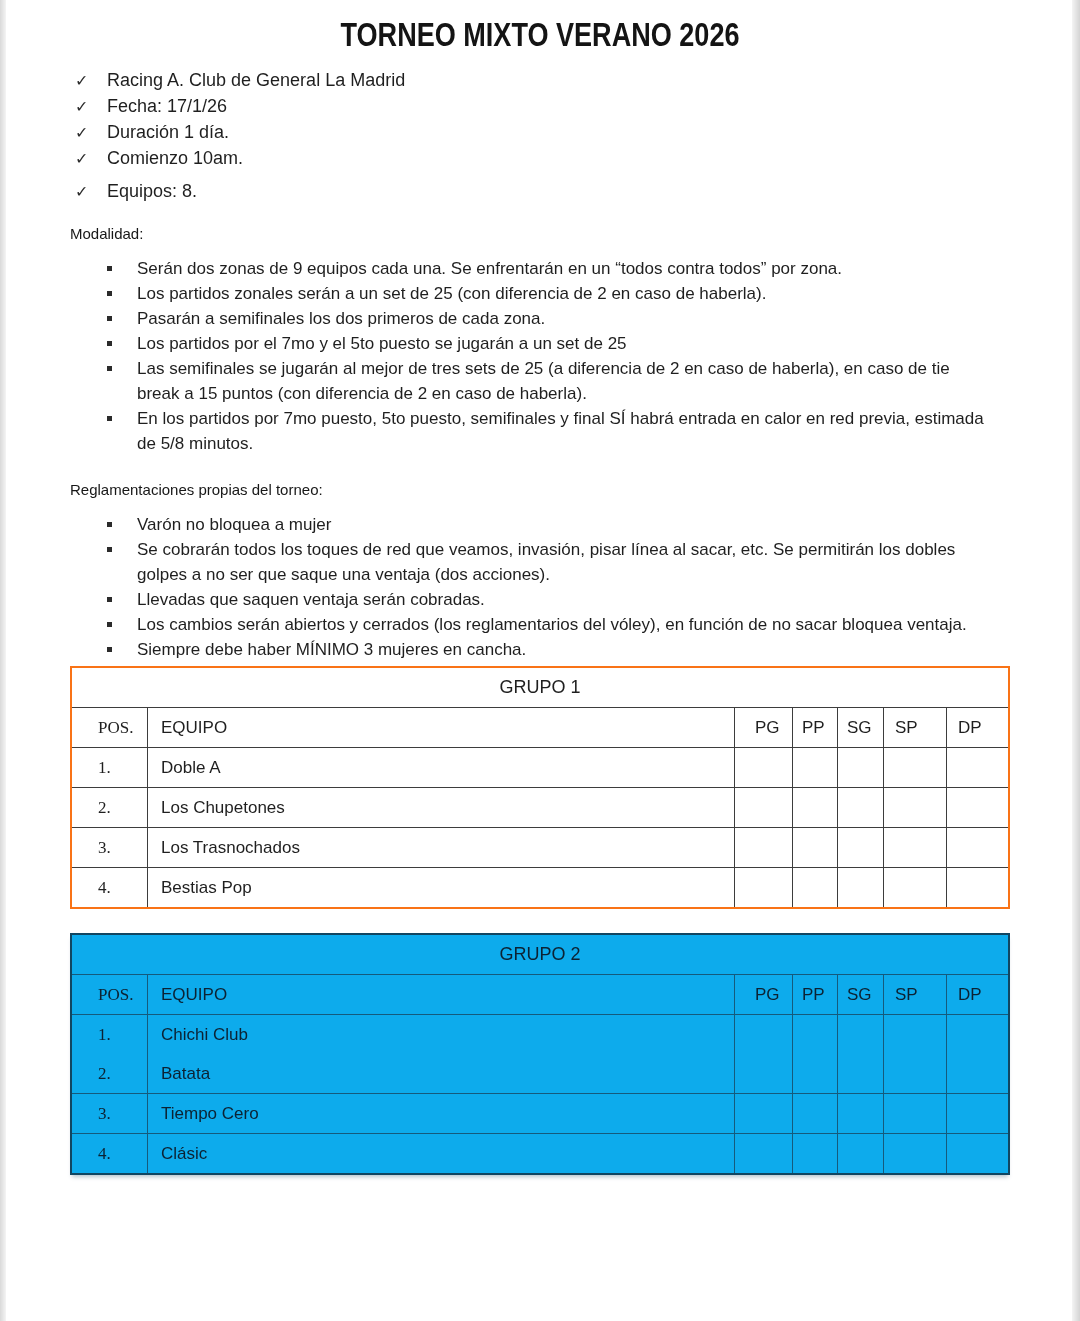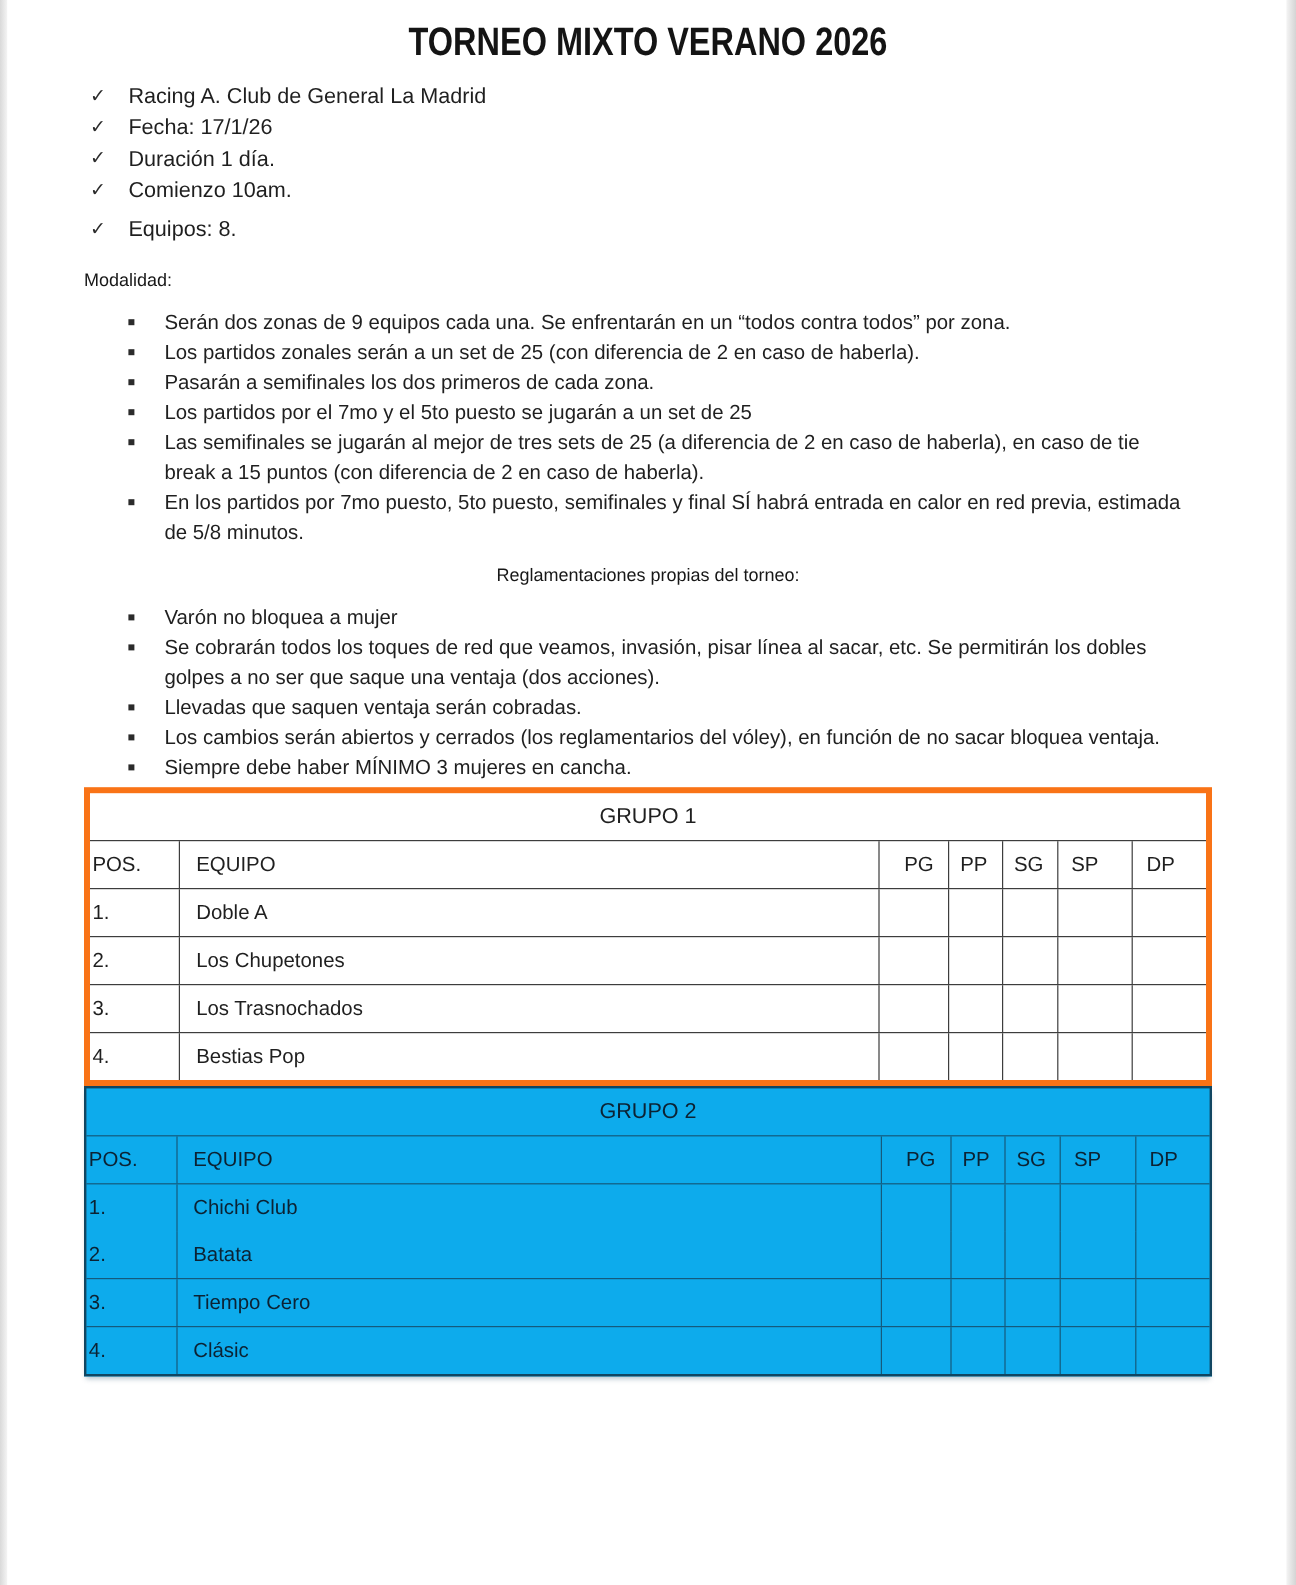--- a/index.html
+++ b/index.html
@@ -19,45 +19,45 @@
     transform:scaleX(0.82);transform-origin:50% 50%;letter-spacing:0;
   }
 
   ul{list-style:none;margin:0;padding:0;}
   .checklist{margin-top:14px;}
   .check-item{display:flex;font-size:18px;line-height:21px;margin-bottom:5px;}
   .check-item:last-child{margin-top:12px;}
   .check{flex:0 0 18px;margin:0 14px 0 5px;font-size:16px;color:#2c2c2c;}
 
   h2{font-weight:400;color:#171717;font-size:15px;line-height:24px;margin:20px 0 10px 0;}
-  h2.second{margin-top:12px;text-align:center;}
+  h2.second{margin-top:22px;}
 
   .bullets li{display:flex;}
   .sq{flex:0 0 5px;width:5px;height:5px;background:#2b2b2b;margin:10px 25px 0 37px;}
   .btxt{font-size:17px;line-height:25px;max-width:850px;}
 
   .tbl{width:940px;box-sizing:border-box;}
-  .tbl1{margin-top:4px;border:5px solid #f97316;}
+  .tbl1{margin-top:4px;border:2px solid #f97316;}
   .tbl2{
-    border:2px solid var(--g2-border,#114661);
+    margin-top:24px;border:2px solid var(--g2-border,#114661);
     background:var(--g2-fill,#0dabec);color:var(--g2-text,#0c2233);
     box-shadow:0 4px 4px -2px rgba(100,130,150,.45);
   }
   .tbl-title{height:39px;display:flex;align-items:center;justify-content:center;font-size:18px;}
   .tbl1 .tbl-title{border-bottom:1px solid #3d3d3d;}
   .tbl2 .tbl-title{border-bottom:1px solid var(--g2-grid,#155a7c);}
   .hrow,.trow{display:flex;height:39px;}
   .tbl1 .hrow,.tbl1 .trow{border-bottom:1px solid #3d3d3d;}
   .tbl2 .hrow,.tbl2 .trow{border-bottom:1px solid var(--g2-grid,#155a7c);}
   .tbl .trow:last-child{border-bottom:none;}
   .tbl2 .trow.nosep{border-bottom:none;}
   .cell{box-sizing:border-box;display:flex;align-items:center;font-size:17px;overflow:hidden;white-space:nowrap;}
   .tbl1 .cell + .cell{border-left:1px solid #3d3d3d;}
   .tbl2 .cell + .cell{border-left:1px solid var(--g2-grid,#155a7c);}
-  .c0{width:75px;padding-left:2px;}
+  .c0{width:75px;padding-left:26px;font-family:Liberation Serif, serif;}
   .c1{width:587px;padding-left:13px;}
   .c2{width:58px;padding-left:20px;}
   .c3{width:45px;padding-left:9px;}
   .c4{width:46px;padding-left:9px;}
   .c5{width:63px;padding-left:11px;}
   .c6{width:62px;padding-left:11px;}
 </style>
 </head>
 <body>
 

